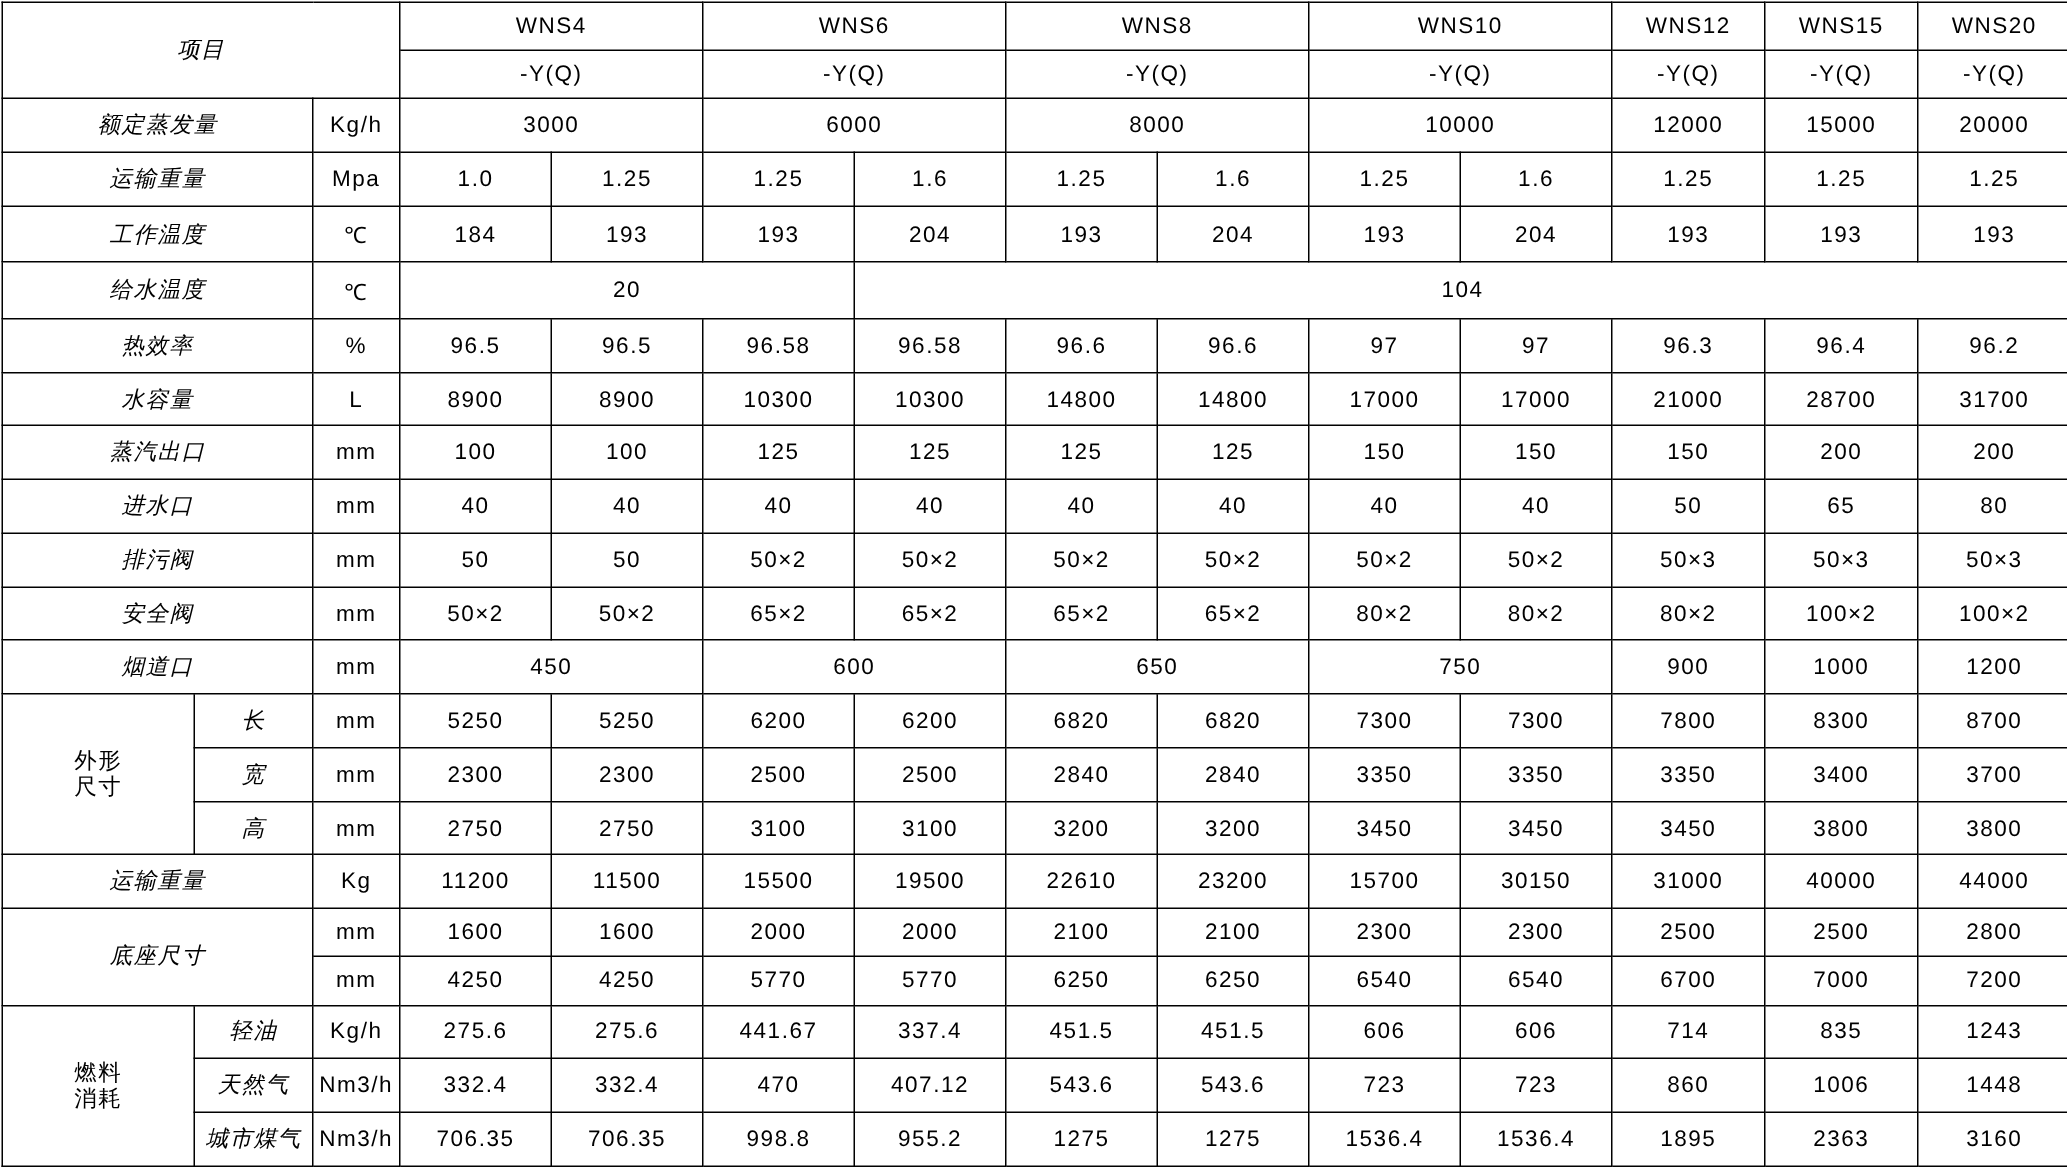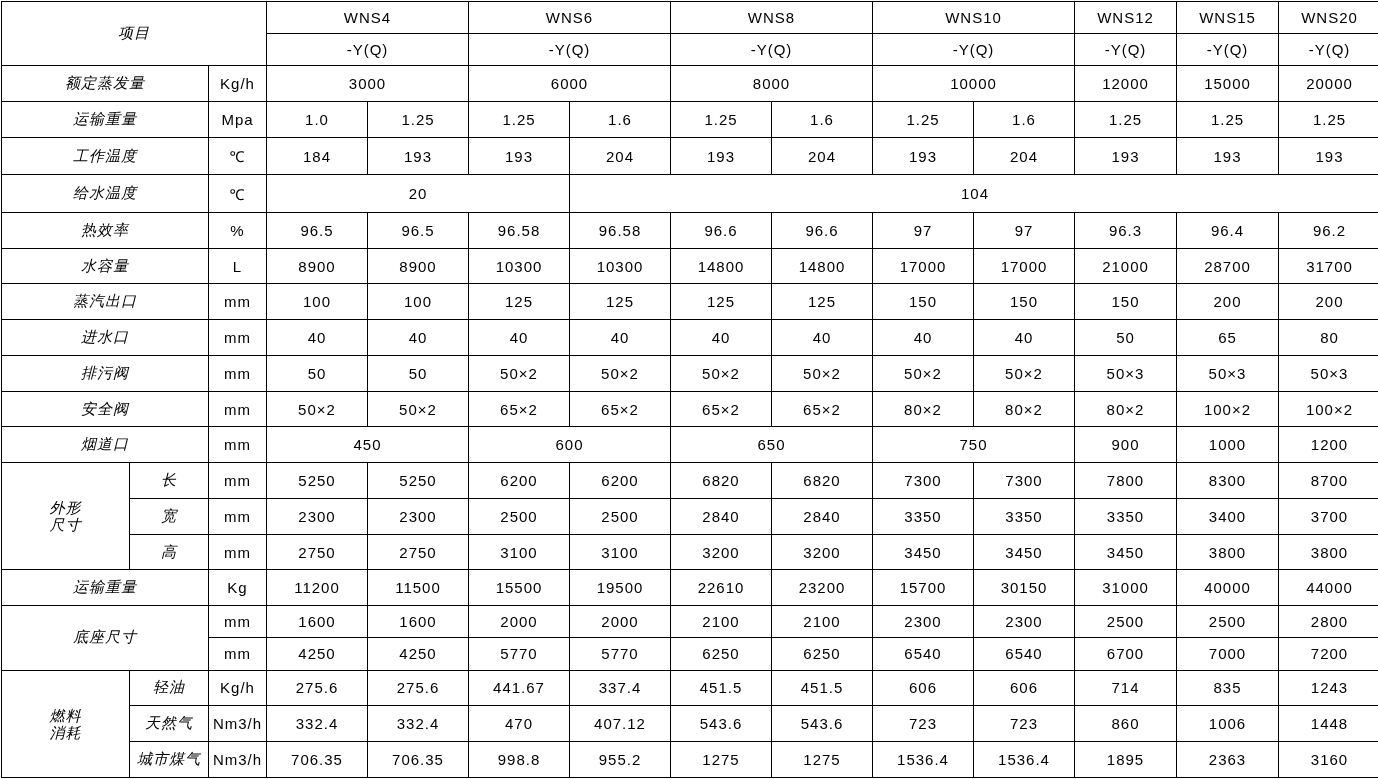--- a/index.html
+++ b/index.html
@@ -49,21 +49,20 @@
     letter-spacing: 1px;
   }
   td.sub {
     font-size: 15px;
     letter-spacing: 1px;
   }
   td.side {
     font-size: 15px;
     letter-spacing: 1px;
     line-height: 1.15;
-    font-style: italic;
   }
   .u-underline {
   }
   
   col.c-item    { width: 128px; }
   col.c-sub     { width: 79px;  }
   col.c-unit    { width: 58px;  }
   col.c-data    { width: 101px; }
   col.c-data-s  { width: 102px; }
 </style>

